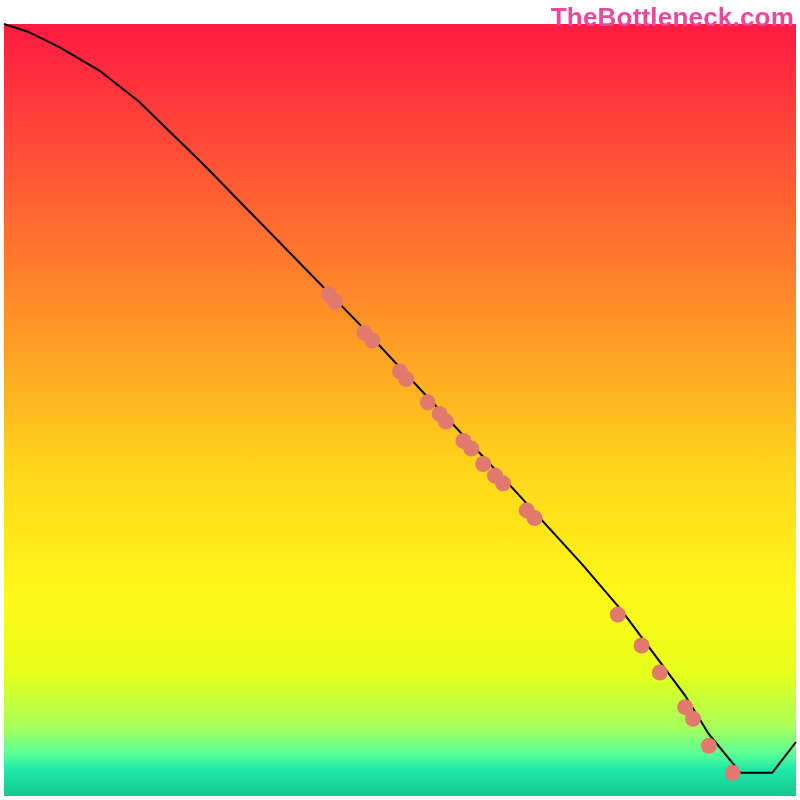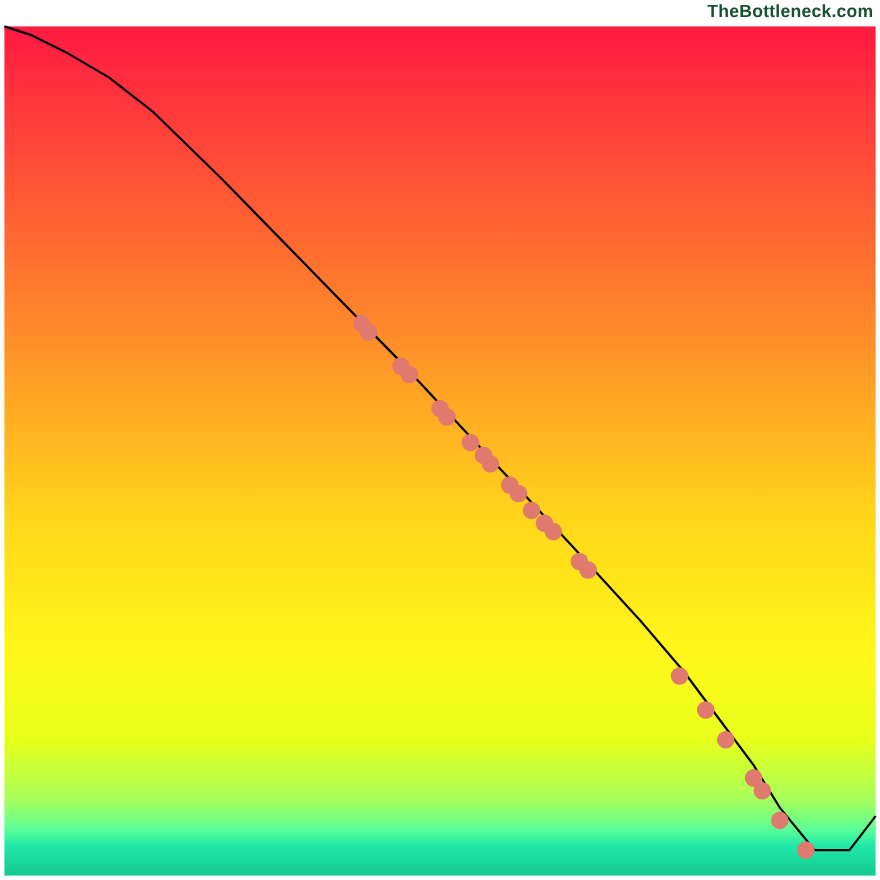--- a/index.html
+++ b/index.html
@@ -16,23 +16,23 @@
     height: 800px;
     background: #fff;
   }
   svg {
     display: block;
   }
   .watermark {
     position: absolute;
     top: 2px;
     right: 6px;
-    font-size: 16px;
+    font-size: 26px;
     font-weight: bold;
-    color: #14532d;
+    color: #ec4899;
     letter-spacing: 0.2px;
     pointer-events: none;
   }
 </style>
 </head>
 <body>
 
 <div class="chart-wrap">
   <svg id="chart-svg" width="800" height="800" viewBox="0 0 800 800">
     <defs>

